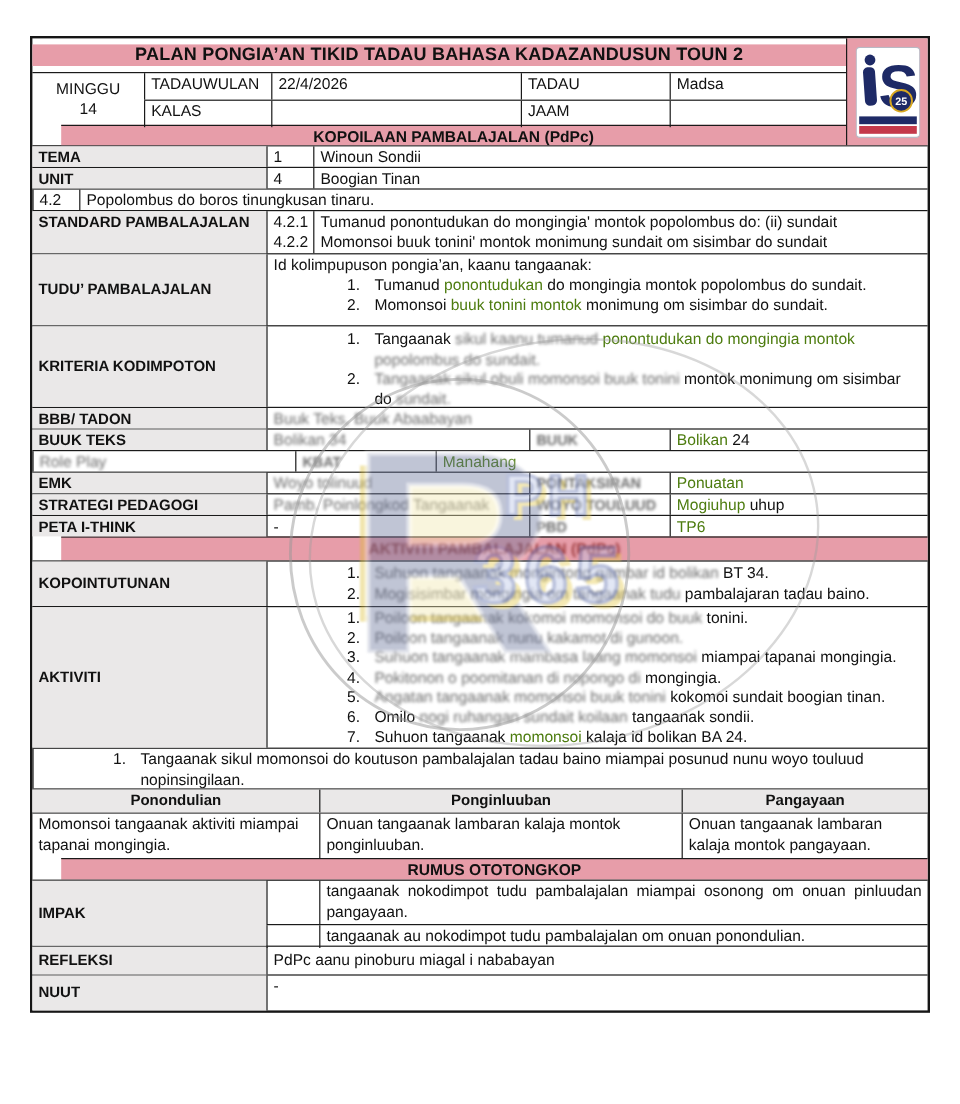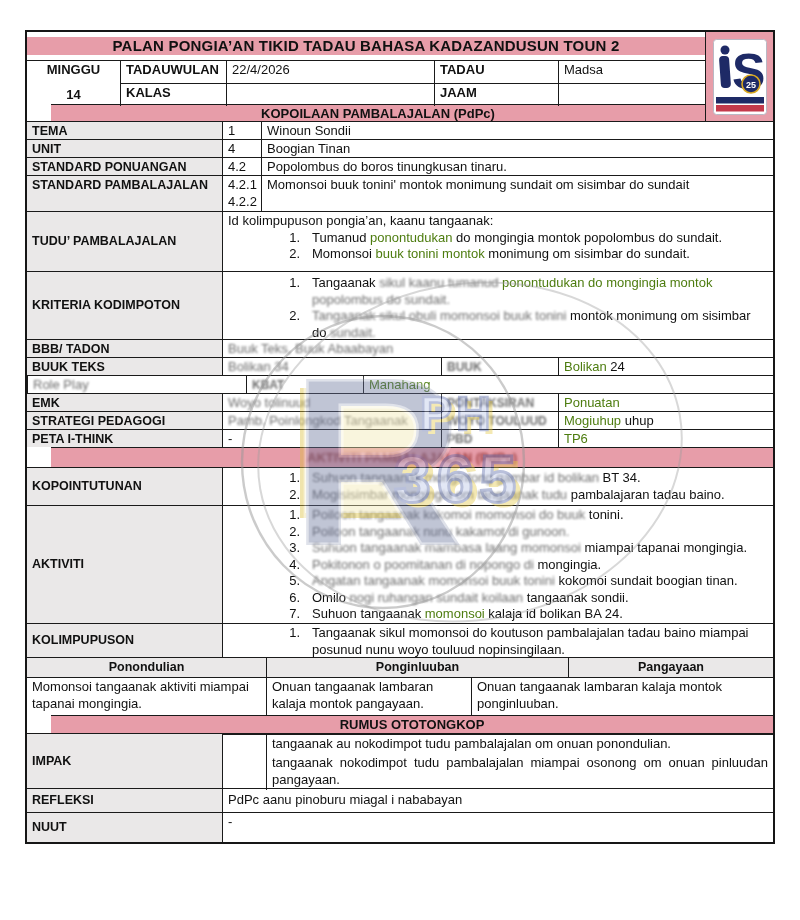--- a/index.html
+++ b/index.html
@@ -8,21 +8,21 @@
   .tbl{position:absolute;left:25px;top:30px;width:750px;border:2.5px solid #161616;background:#fff;box-sizing:border-box;}
   .r{display:flex;border-top:1px solid #1a1a1a;box-sizing:border-box;}
   .r.first{border-top:none;align-items:center;}
   .c{border-left:1px solid #1a1a1a;padding:1px 5px;box-sizing:border-box;font-size:13px;line-height:16.5px;overflow:hidden;}
   .c.nb{border-left:none;}
   .lbl{background:#EAE8E8;font-weight:bold;font-size:12.5px;}
   .pink{background:#E79DA9;}
   .band{display:flex;align-items:center;justify-content:center;text-align:center;font-weight:bold;font-size:13px;margin-left:24px;}
   .title-cell{display:flex;align-items:center;justify-content:center;font-weight:bold;font-size:15px;letter-spacing:.2px;}
   .center{display:flex;flex-direction:column;align-items:center;justify-content:center;text-align:center;}
-  .bold{font-weight:bold;justify-content:space-between;}
+  .bold{font-weight:normal;}
   .bl1{color:#6e6e6e;filter:blur(1.3px);}
   .bl2{color:#4d7c0f;filter:blur(0.45px);}
   .redblur{color:#9c3a3c;filter:blur(1.5px);font-weight:bold;}
   .list{padding-left:52px;}
   .li{display:flex;}
   .li .num{flex:none;width:20px;text-align:right;margin-right:12px;}
   .li .txt{flex:1;}
   .just{text-align:justify;}
   .h2c{font-weight:bold;font-size:12px;}
   
@@ -86,31 +86,31 @@
     <div class="c nb lbl" style="width:195px">TEMA</div>
     <div class="c" style="width:39px">1</div>
     <div class="c" style="flex:1">Winoun Sondii</div>
   </div>
   <div class="r" style="height:18px">
     <div class="c nb lbl" style="width:195px">UNIT</div>
     <div class="c" style="width:39px">4</div>
     <div class="c" style="flex:1">Boogian Tinan</div>
   </div>
   <div class="r" style="height:18px">
-    <div class="c nb lbl" style="width:195px">STANDARD PONUANGAN</div>
     <div class="c" style="width:39px">4.2</div>
     <div class="c" style="flex:1">Popolombus do boros tinungkusan tinaru.</div>
   </div>
   <div class="r" style="height:36px">
     <div class="c nb lbl" style="width:195px">STANDARD PAMBALAJALAN</div>
     <div class="c" style="width:39px">
       <div>4.2.1</div>
       <div>4.2.2</div>
     </div>
     <div class="c" style="flex:1">
+      <div>Tumanud ponontudukan do mongingia' montok popolombus do: (ii) sundait</div>
       <div>Momonsoi buuk tonini' montok monimung sundait om sisimbar do sundait</div>
     </div>
   </div>
 
   <div class="r" style="height:60px">
     <div class="c nb lbl" style="width:195px;display:flex;align-items:center">TUDU’ PAMBALAJALAN</div>
     <div class="c" style="flex:1">
       <div>Id kolimpupuson pongia’an, kaanu tangaanak:</div>
       <div class="list">
           <div class="li">
@@ -226,56 +226,55 @@
           </div>
           <div class="li">
             <span class="num">7.</span>
             <span class="txt"><span>Suhuon tangaanak </span><span class="bl2">momonsoi</span><span> kalaja id bolikan BA 24.</span></span>
           </div>
         </div>
     </div>
   </div>
 
   <div class="r" style="height:34px">
-    <div class="c nb lbl" style="width:195px;display:flex;align-items:center">KOLIMPUPUSON</div>
     <div class="c" style="flex:1;padding-top:1px">
       <div class="list">
           <div class="li">
             <span class="num">1.</span>
             <span class="txt"><span>Tangaanak sikul momonsoi do koutuson pambalajalan tadau baino miampai posunud nunu woyo touluud nopinsingilaan.</span></span>
           </div>
         </div>
     </div>
   </div>
 
   <div class="r" style="height:20px">
     <div class="c nb lbl" style="width:239px;text-align:center">Ponondulian</div>
     <div class="c lbl" style="width:302px;text-align:center">Ponginluuban</div>
     <div class="c lbl" style="flex:1;text-align:center">Pangayaan</div>
   </div>
   <div class="r" style="height:38px">
     <div class="c nb" style="width:239px">Momonsoi tangaanak aktiviti miampai tapanai mongingia.</div>
+    <div class="c" style="width:302px">Onuan tangaanak lambaran kalaja montok ponginluuban.</div>
     <div class="c" style="flex:1">Onuan tangaanak lambaran kalaja montok pangayaan.</div>
-    <div class="c" style="width:302px">Onuan tangaanak lambaran kalaja montok ponginluuban.</div>
   </div>
 
   <div class="r band pink" style="height:18px">
     <span>RUMUS OTOTONGKOP</span>
   </div>
 
   <div class="r" style="height:55px">
     <div class="c nb lbl" style="width:195px;display:flex;align-items:center">IMPAK</div>
     <div style="flex:1">
+      <div style="display:flex;height:36px">
+        <div class="c" style="width:44px"></div>
+        <div class="c just" style="flex:1">tangaanak nokodimpot tudu pambalajalan miampai osonong om onuan pinluudan pangayaan.</div>
+      </div>
       <div style="display:flex;height:19px;border-top:1px solid #1a1a1a">
         <div class="c" style="width:44px"></div>
         <div class="c" style="flex:1">tangaanak au nokodimpot  tudu pambalajalan om onuan ponondulian.</div>
-      </div>
-      <div style="display:flex;height:36px">
-        <div class="c" style="width:44px"></div>
-        <div class="c just" style="flex:1">tangaanak nokodimpot tudu pambalajalan miampai osonong om onuan pinluudan pangayaan.</div>
       </div>
     </div>
   </div>
 
   <div class="r" style="height:24px">
     <div class="c nb lbl" style="width:195px;display:flex;align-items:center">REFLEKSI</div>
     <div class="c" style="flex:1;display:flex;align-items:center">PdPc  aanu pinoburu miagal i nababayan</div>
   </div>
   <div class="r" style="height:30px">
     <div class="c nb lbl" style="width:195px;display:flex;align-items:center">NUUT</div>

